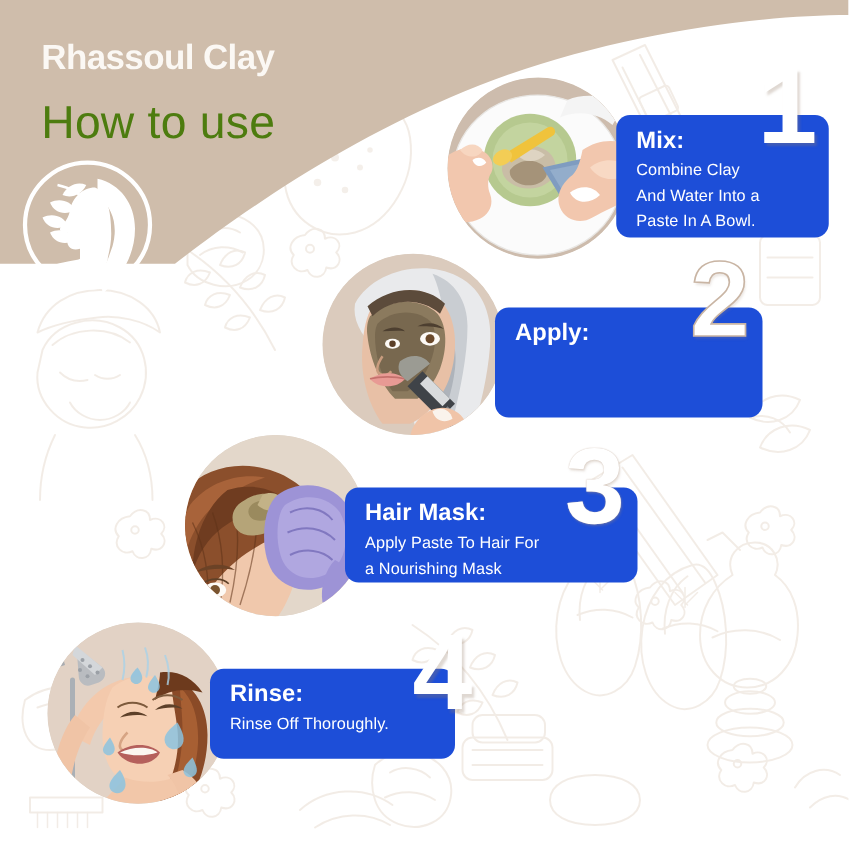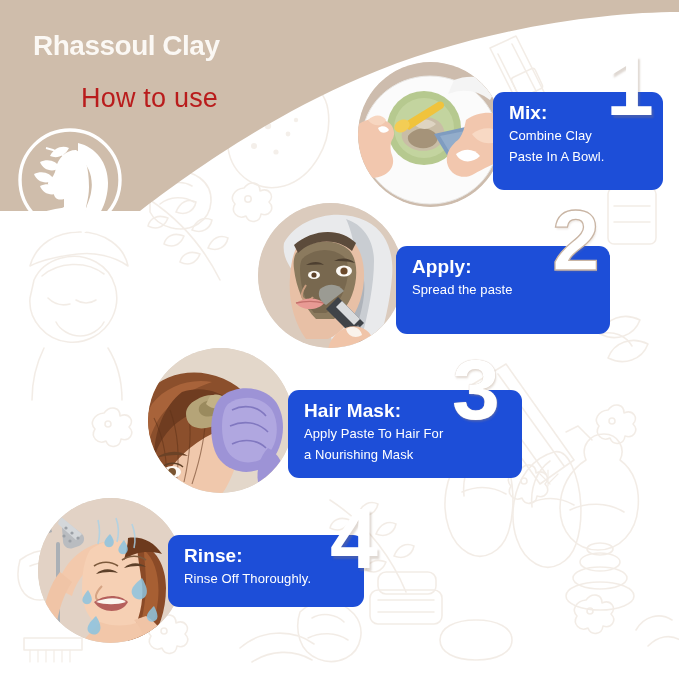--- a/index.html
+++ b/index.html
@@ -17,21 +17,21 @@
     font-size:28px;font-weight:bold;letter-spacing:-.5px;white-space:nowrap;
     line-height:56px;
   }
   #page-title .t-base{color:#cbb6a2;}
   #page-title .t-clip{
     position:absolute;left:0;top:0;color:#fbf8f4;
     clip-path:path("M 0 0 L 246 0 C 228 24 206 44 176 62 L 0 62 Z");
   }
   #page-subtitle{
     position:absolute;left:33px;top:78px;
-    font-size:27px;color:#b91c1c;letter-spacing:.2px;line-height:40px;margin-left:48px;
+    font-size:37px;color:#4d7c0f;letter-spacing:.2px;line-height:40px;
   }
   #brand-logo{position:absolute;left:16px;top:126px;width:108px;height:108px;}
 
   
   .step{position:absolute;}
   .step-photo{position:absolute;border-radius:50%;overflow:hidden;background:#ded2c6;}
   .step-box{
     position:absolute;background:#1d4ed8;border-radius:11px;
     box-sizing:border-box;padding:9px 14px 11px 16px;
   }
@@ -259,20 +259,21 @@
         <path d="M114 72 c10 -8 24 -8 32 2 c-8 10 -24 10 -32 -2 z" fill="#f8d9c4"></path>
         <path d="M98 92 c8 -6 18 -6 24 2 c-8 8 -20 7 -24 -2 z" fill="#fff"></path>
 
         <path d="M96 18 c14 -6 34 -4 44 6 l-8 14 c-12 -10 -28 -12 -42 -6 z" fill="#f4f4f4"></path>
       </g>
     </svg>
 
     <div class="step-box" style="left:493px;top:92px;width:170px;height:98px;">
       <div class="step-title">Mix:</div>
       <div class="step-line">Combine Clay</div>
+      <div class="step-line">And Water Into a</div>
       <div class="step-line">Paste In A Bowl.</div>
     </div>
 
     <div class="step-num num-front" style="left:606px;top:42px;">1</div>
   </div>
 
   <div class="step" style="left:0;top:0;">
     <svg class="step-photo" style="left:258px;top:203px;width:145px;height:145px;" viewBox="0 0 145 145" xmlns="http://www.w3.org/2000/svg">
       <defs>
           <clipPath id="c2">
@@ -311,21 +312,20 @@
         <path d="M84 98 l18 18 l-6 6 l-18 -18 z" fill="#d9dbdd"></path>
         <path d="M100 122 l10 10 l-8 8 l-10 -10 z" fill="#7d8288"></path>
 
         <path d="M82 128 c10 -8 26 -6 32 6 c6 12 2 26 -10 30 l-30 0 c-8 -12 -4 -28 8 -36 z" fill="#f0c4a8"></path>
         <path d="M88 126 c6 -4 14 -2 16 6 c-6 4 -14 2 -16 -6 z" fill="#faf3ec"></path>
       </g>
     </svg>
 
     <div class="step-box" style="left:396px;top:246px;width:214px;height:88px;">
       <div class="step-title">Apply:</div>
-      <div class="step-line">Spread the paste</div>
     </div>
 
     <div class="step-num num-outline" style="left:552px;top:197px;">2</div>
   </div>
 
   <div class="step" style="left:0;top:0;">
     <svg class="step-photo" style="left:148px;top:348px;width:145px;height:145px;" viewBox="0 0 145 145" xmlns="http://www.w3.org/2000/svg">
       <defs>
           <clipPath id="c3">
             <circle cx="72.5" cy="72.5" r="72.5"></circle>
@@ -361,21 +361,21 @@
         <path d="M80 56 c14 -10 34 -8 44 6 c8 14 6 36 -6 46 c-12 10 -30 8 -38 -4 c-8 -12 -8 -40 0 -48 z" fill="#b0a7e0"></path>
         <g fill="none" stroke="#8178c0" stroke-width="1.6">
           <path d="M84 62 c12 -6 26 -4 34 6"></path>
           <path d="M82 78 c14 -6 28 -4 38 6"></path>
           <path d="M84 96 c12 -6 26 -4 34 4"></path>
         </g>
         <path d="M120 100 c12 6 18 20 14 34 l-24 0 c-2 -12 2 -26 10 -34 z" fill="#9d93d6"></path>
       </g>
     </svg>
 
-    <div class="step-box" style="left:288px;top:390px;width:234px;height:88px;">
+    <div class="step-box" style="left:276px;top:390px;width:234px;height:76px;">
       <div class="step-title">Hair Mask:</div>
       <div class="step-line">Apply Paste To Hair For</div>
       <div class="step-line">a Nourishing Mask</div>
     </div>
 
     <div class="step-num num-behind" style="left:452px;top:346px;">3</div>
   </div>
 
   <div class="step" style="left:0;top:0;">
     <svg class="step-photo" style="left:38px;top:498px;width:145px;height:145px;" viewBox="0 0 145 145" xmlns="http://www.w3.org/2000/svg">

